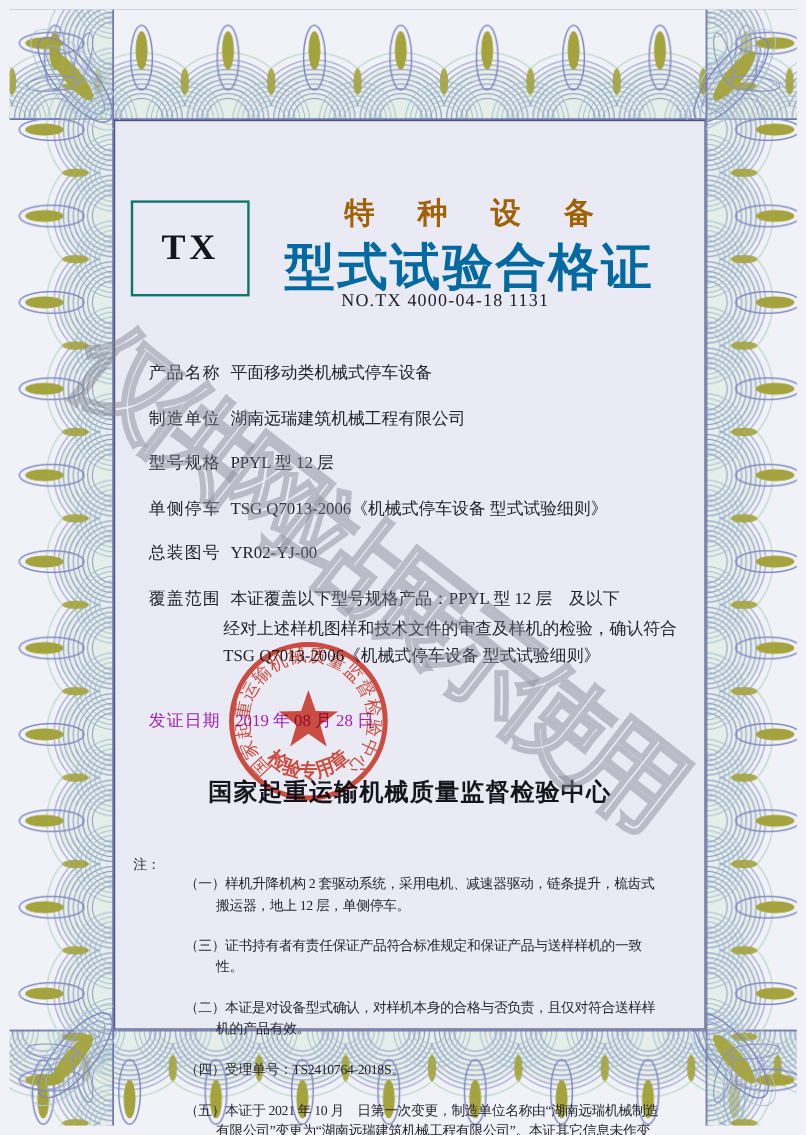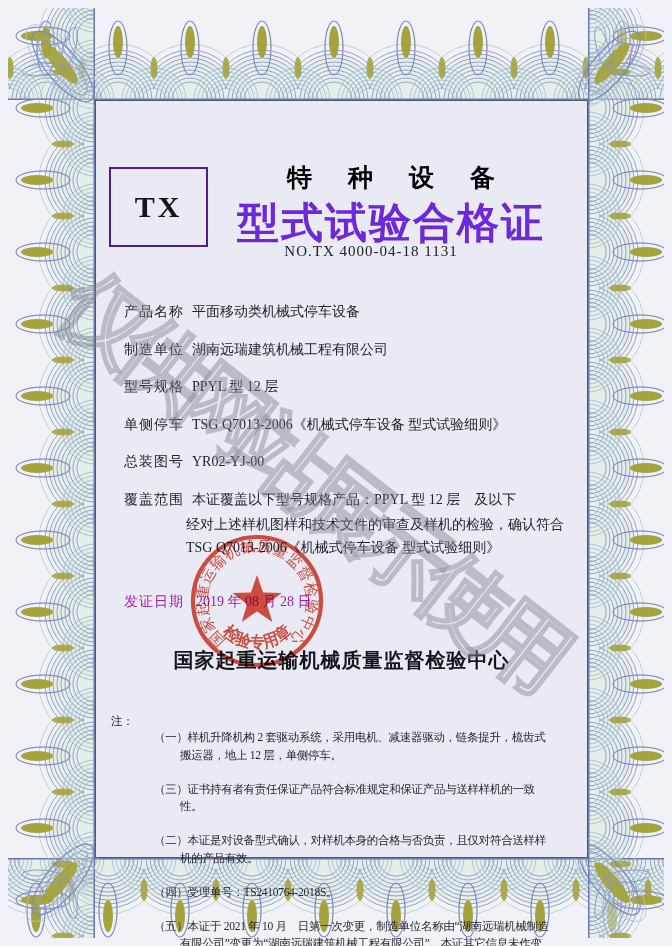--- a/index.html
+++ b/index.html
@@ -8,26 +8,26 @@
   #border-art{position:absolute;left:0;top:0;z-index:0;}
   
   #sheet{position:absolute;left:95px;top:100px;width:491px;height:756px;background:#e9eaf3;
          border:1.5px solid #4e567a;z-index:1;}
   
   #watermark{position:absolute;left:98px;top:258px;z-index:3;transform:rotate(38deg);
     transform-origin:0 0;font-size:88px;line-height:1;letter-spacing:-12px;white-space:nowrap;
     font-weight:bold;color:transparent;-webkit-text-stroke:2.2px rgba(125,127,140,0.55);
     opacity:.8;pointer-events:none;}
   
-  .badge{position:absolute;left:13px;top:66px;width:95px;height:76px;border:2px solid #4c1d95;
+  .badge{position:absolute;left:13px;top:66px;width:95px;height:76px;border:2px solid #0f766e;
     text-align:center;line-height:76px;font-size:30px;font-weight:bold;letter-spacing:3px;color:#15151d;}
   .title-small{position:absolute;left:295px;top:60px;transform:translateX(-50%);white-space:nowrap;
-    font-size:25px;font-weight:600;letter-spacing:36px;padding-left:36px;color:#000000;}
+    font-size:25px;font-weight:600;letter-spacing:36px;padding-left:36px;color:#a16207;}
   .title-large{position:absolute;left:295px;top:94px;transform:translateX(-50%);white-space:nowrap;
-    font-size:42px;font-weight:bold;letter-spacing:2px;color:#6d28d9;}
+    font-size:42px;font-weight:bold;letter-spacing:2px;color:#0369a1;}
   .cert-number{position:absolute;left:275px;top:142px;transform:translateX(-50%);white-space:nowrap;
     font-size:15px;letter-spacing:1px;color:#20202a;}
   
   #fields{position:absolute;left:28px;top:200px;width:460px;}
   .frow{display:flex;line-height:22px;margin-bottom:15.5px;font-size:14px;color:#23232d;}
   .frow .flabel{width:68px;flex:none;letter-spacing:1px;}
   .frow .fvalue{flex:1;}
   .statement{position:absolute;left:90px;top:412px;width:392px;font-size:14px;line-height:23px;color:#23232d;font-family:Liberation Serif, serif;}
   .date-row{position:absolute;left:28px;top:490px;display:flex;font-size:14px;line-height:22px;color:#a21caf;}
   .date-row .flabel{width:72px;flex:none;letter-spacing:1px;}

